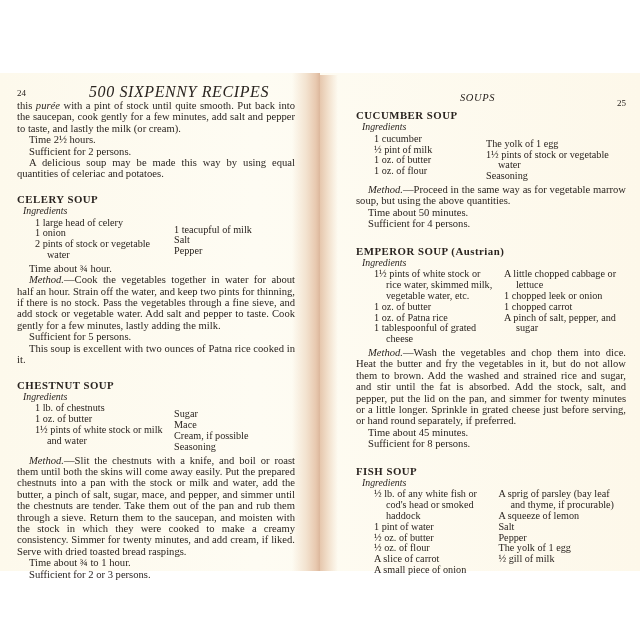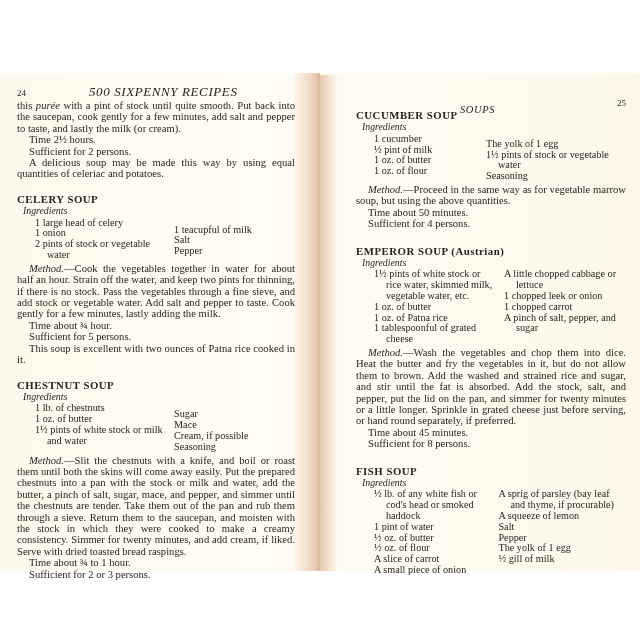--- a/index.html
+++ b/index.html
@@ -19,23 +19,23 @@
       position: absolute; left: 320px; top: 75px; width: 18px; height: 496px;
       background: linear-gradient(90deg, #e6c7ad 0%, #f2e0cc 45%, rgba(254,252,243,0) 100%);
     }
     .page { position: absolute; font-size: 10.6px; line-height: 11.4px; }
     .left-page { left: 17px; top: 86px; width: 278px; }
     .right-page { left: 356px; top: 92px; width: 270px; }
     .running-head { position: relative; height: 14px; }
     .folio { position: absolute; font-size: 9px; top: 2px; }
     .left-page .folio { left: 0; }
     .right-page .folio { right: 0; top: 6px; }
-    .rh-title { position: absolute; font-style: italic; letter-spacing: 0.6px; font-size: 13px; }
+    .rh-title { position: absolute; font-style: italic; letter-spacing: 0.6px; font-size: 16px; }
     .left-page .rh-title { left: 72px; top: 0; }
-    .right-page .rh-title { left: 104px; top: 12px; font-size: 10.5px; }
+    .right-page .rh-title { left: 104px; top: 0; font-size: 10.5px; }
     p { margin: 0; text-align: justify; }
     .indent { text-indent: 12px; }
     .recipe-title {
       font-weight: bold; text-align: left; font-size: 10.8px; letter-spacing: 0.5px;
       margin-top: 14px; margin-bottom: 0;
     }
     .recipe-title .sub { font-weight: bold; }
     .ing-label { font-style: italic; font-size: 9.8px; margin-left: 6px; }
     .ing-grid { display: flex; margin: 1px 0 2px 0; font-size: 10.2px; line-height: 10.8px; justify-content: flex-end; }
     .ing-col { flex: 1; }
@@ -71,22 +71,22 @@
         <div class="ing-item">1 onion</div>
         <div class="ing-item">2 pints of stock or vegetable water</div>
       </div>
       <div class="ing-col">
         <div class="ing-item" style="height:7px"></div>
         <div class="ing-item">1 teacupful of milk</div>
         <div class="ing-item">Salt</div>
         <div class="ing-item">Pepper</div>
       </div>
     </div>
+    <p class="indent">Time about ¾ hour.</p>
     <p class="indent"><span class="method-label">Method.</span><span>—Cook the vegetables together in water for about half an hour.  Strain off the water, and keep two pints for thinning, if there is no stock.  Pass the vegetables through a fine sieve, and add stock or vegetable water.  Add salt and pepper to taste. Cook gently for a few minutes, lastly adding the milk.</span></p>
-    <p class="indent">Time about ¾ hour.</p>
     <p class="indent">Sufficient for 5 persons.</p>
     <p class="indent">This soup is excellent with two ounces of Patna rice cooked in it.</p>
   </div>
 
   <div>
     <div class="recipe-title">CHESTNUT SOUP</div>
     <div class="ing-label">Ingredients</div>
     <div class="ing-grid">
       <div class="ing-col left" style="flex:1.15">
         <div class="ing-item">1 lb. of chestnuts</div>

